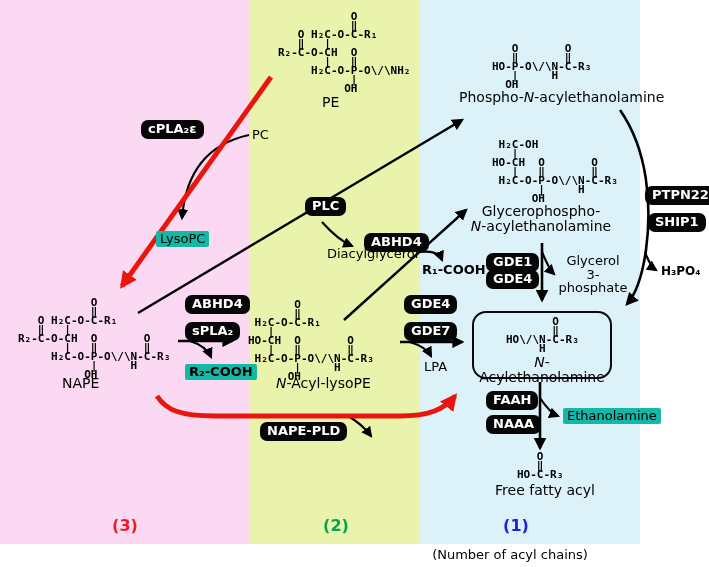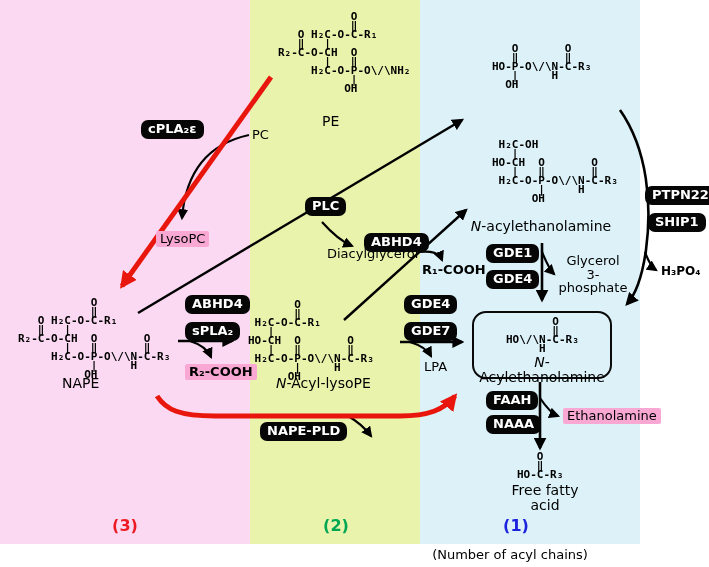--- a/index.html
+++ b/index.html
@@ -8,21 +8,21 @@
   .panel{position:absolute;top:0;height:544px;}
   #panel-pink{left:0;width:250px;background:#fbd9f2;}
   #panel-green{left:250px;width:170px;background:#e9f3ac;}
   #panel-blue{left:420px;width:220px;background:#dcf2f8;}
   #arrows{position:absolute;left:0;top:0;z-index:2;}
   .pill{position:absolute;z-index:4;background:#060606;color:#fff;font-weight:bold;
         font-size:13px;line-height:1.2;padding:1px 7px 2px;border-radius:7px;white-space:nowrap;}
   .lbl{position:absolute;z-index:3;font-size:13px;color:#000;white-space:nowrap;}
   .cmpd{font-size:14px;}
   .it{font-style:italic;}
-  .pale{background:#f9a8d4;padding:0 4px 1px;border-radius:2px;}
+  .pale{background:#14b8a6;padding:0 4px 1px;border-radius:2px;}
   .bsub{font-weight:bold;font-size:13px;}
   .ctr{text-align:center;white-space:normal;line-height:1.05;}
   .num{font-weight:bold;font-size:16px;width:50px;text-align:center;z-index:3;position:absolute;}
   .struct{position:absolute;z-index:3;white-space:pre;color:#000;
           font-family:"DejaVu Sans Mono",monospace;font-weight:bold;font-size:11px;line-height:9px;}
   #nae-box{position:absolute;z-index:2;left:472px;top:311px;width:140px;height:68px;
            border:2.5px solid #0a0a0a;border-radius:14px;box-sizing:border-box;}
 </style>
 </head>
 <body>
@@ -114,50 +114,51 @@
    ‖
 HO-C-R₃</div>
 
   <div class="pill" style="left:141px;top:120px;">cPLA₂ε</div>
   <div class="pill" style="left:289px;top:197px;margin-left:16px;">PLC</div>
   <div class="pill" style="left:364px;top:233px;">ABHD4</div>
   <div class="pill" style="left:185px;top:295px;">ABHD4</div>
   <div class="pill" style="left:185px;top:322px;">sPLA₂</div>
   <div class="pill" style="left:404px;top:295px;">GDE4</div>
   <div class="pill" style="left:404px;top:322px;">GDE7</div>
-  <div class="pill" style="left:486px;top:244px;">GDE1</div>
+  <div class="pill" style="left:486px;top:253px;">GDE1</div>
   <div class="pill" style="left:486px;top:270px;">GDE4</div>
   <div class="pill" style="left:645px;top:186px;">PTPN22</div>
   <div class="pill" style="left:648px;top:213px;">SHIP1</div>
   <div class="pill" style="left:260px;top:422px;">NAPE-PLD</div>
   <div class="pill" style="left:486px;top:391px;">FAAH</div>
   <div class="pill" style="left:486px;top:415px;">NAAA</div>
 
   <div class="lbl" style="left:252px;top:127px;">PC</div>
   <div class="lbl pale" style="left:156px;top:231px;">LysoPC</div>
   <div class="lbl" style="left:327px;top:246px;">Diacylglycerol</div>
   <div class="lbl bsub" style="left:422px;top:262px;">R₁-COOH</div>
   <div class="lbl bsub pale" style="left:185px;top:364px;">R₂-COOH</div>
   <div class="lbl" style="left:424px;top:359px;">LPA</div>
   <div class="lbl ctr" style="left:553px;top:254px;width:80px;">
     <span>Glycerol</span><br>
     <span>3-phosphate</span>
   </div>
   <div class="lbl bsub" style="left:661px;top:264px;font-size:12px;">H₃PO₄</div>
   <div class="lbl pale" style="left:563px;top:408px;">Ethanolamine</div>
 
-  <div class="lbl cmpd" style="left:322px;top:94px;margin-top:19px;">PE</div>
+  <div class="lbl cmpd" style="left:322px;top:94px;">PE</div>
   <div class="lbl cmpd" style="left:62px;top:375px;">NAPE</div>
   <div class="lbl cmpd" style="left:276px;top:375px;"><span class="it">N</span><span>-Acyl-lysoPE</span></div>
+  <div class="lbl cmpd" style="left:459px;top:89px;"><span>Phospho-</span><span class="it">N</span><span>-acylethanolamine</span></div>
   <div class="lbl cmpd ctr" style="left:466px;top:204px;width:150px;">
-    <br>
+    <span>Glycerophospho-</span><br>
     <span class="it">N</span><span>-acylethanolamine</span>
   </div>
   <div class="lbl cmpd ctr" style="left:472px;top:355px;width:140px;"><span class="it">N</span><span>-Acylethanolamine</span></div>
-  <div class="lbl cmpd ctr" style="left:495px;top:483px;width:100px;">Free fatty acid</div>
+  <div class="lbl cmpd ctr" style="left:495px;top:483px;width:100px;">Free fatty acyl</div>
 
   <div class="num" style="left:100px;top:516px;color:#ed1c24;">(3)</div>
   <div class="num" style="left:311px;top:516px;color:#00a651;">(2)</div>
   <div class="num" style="left:491px;top:516px;color:#1c22dd;">(1)</div>
 
   <div class="lbl ctr" style="left:420px;top:548px;width:180px;">(Number of acyl chains)</div>
 
 </div>
 
 </body></html>

